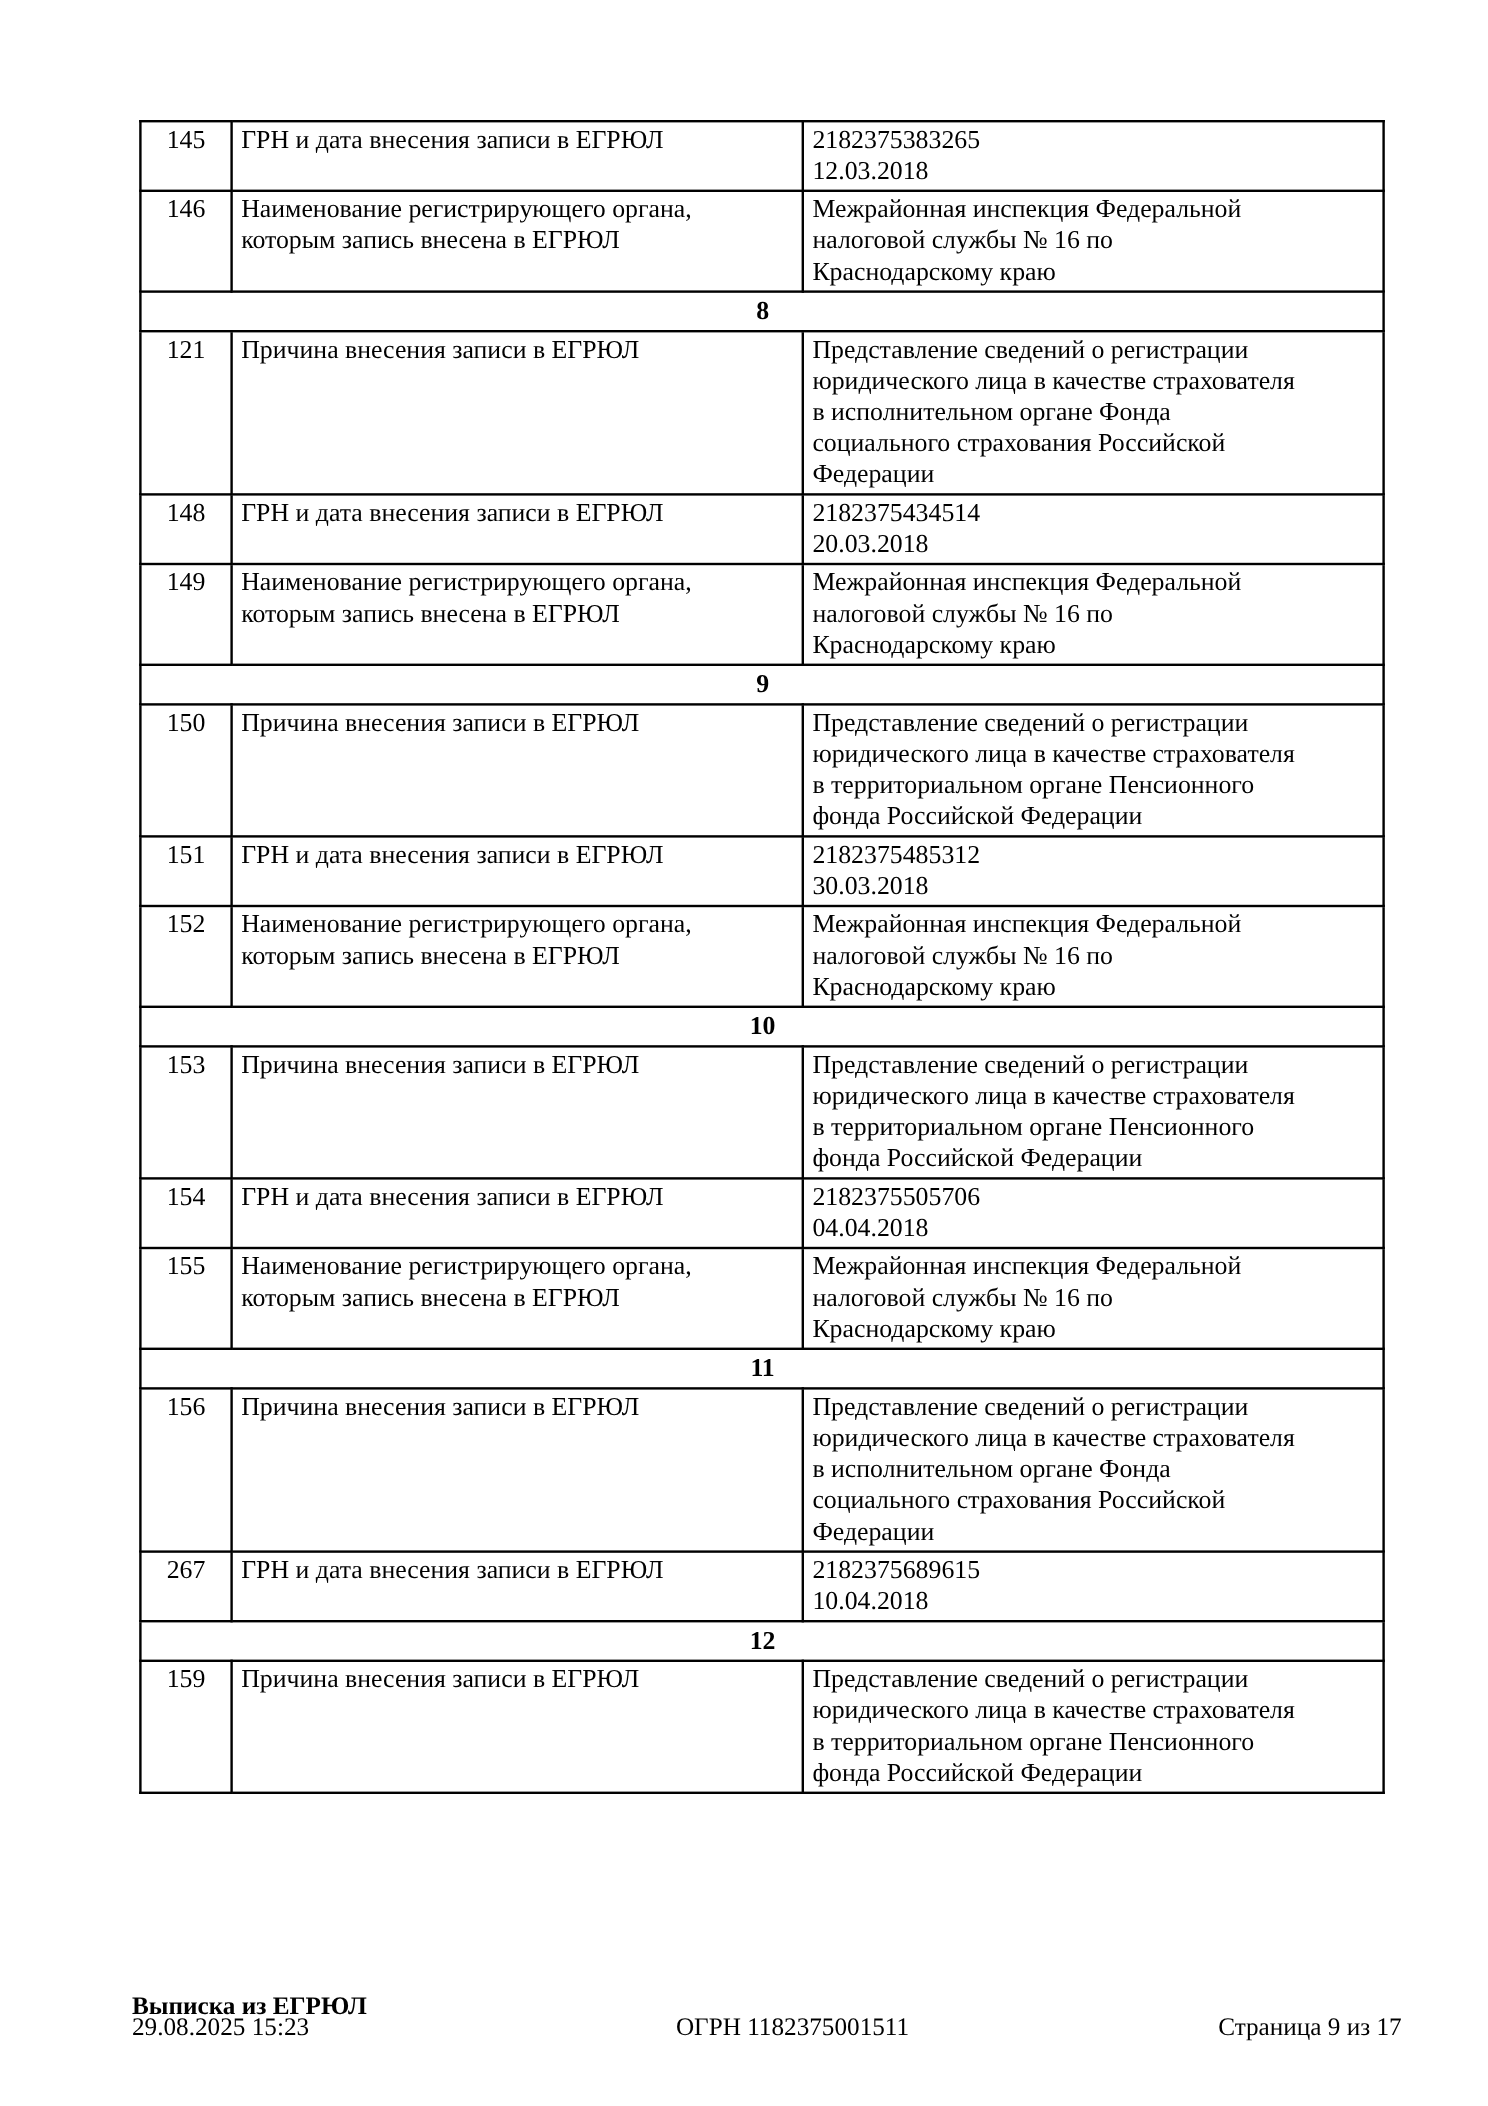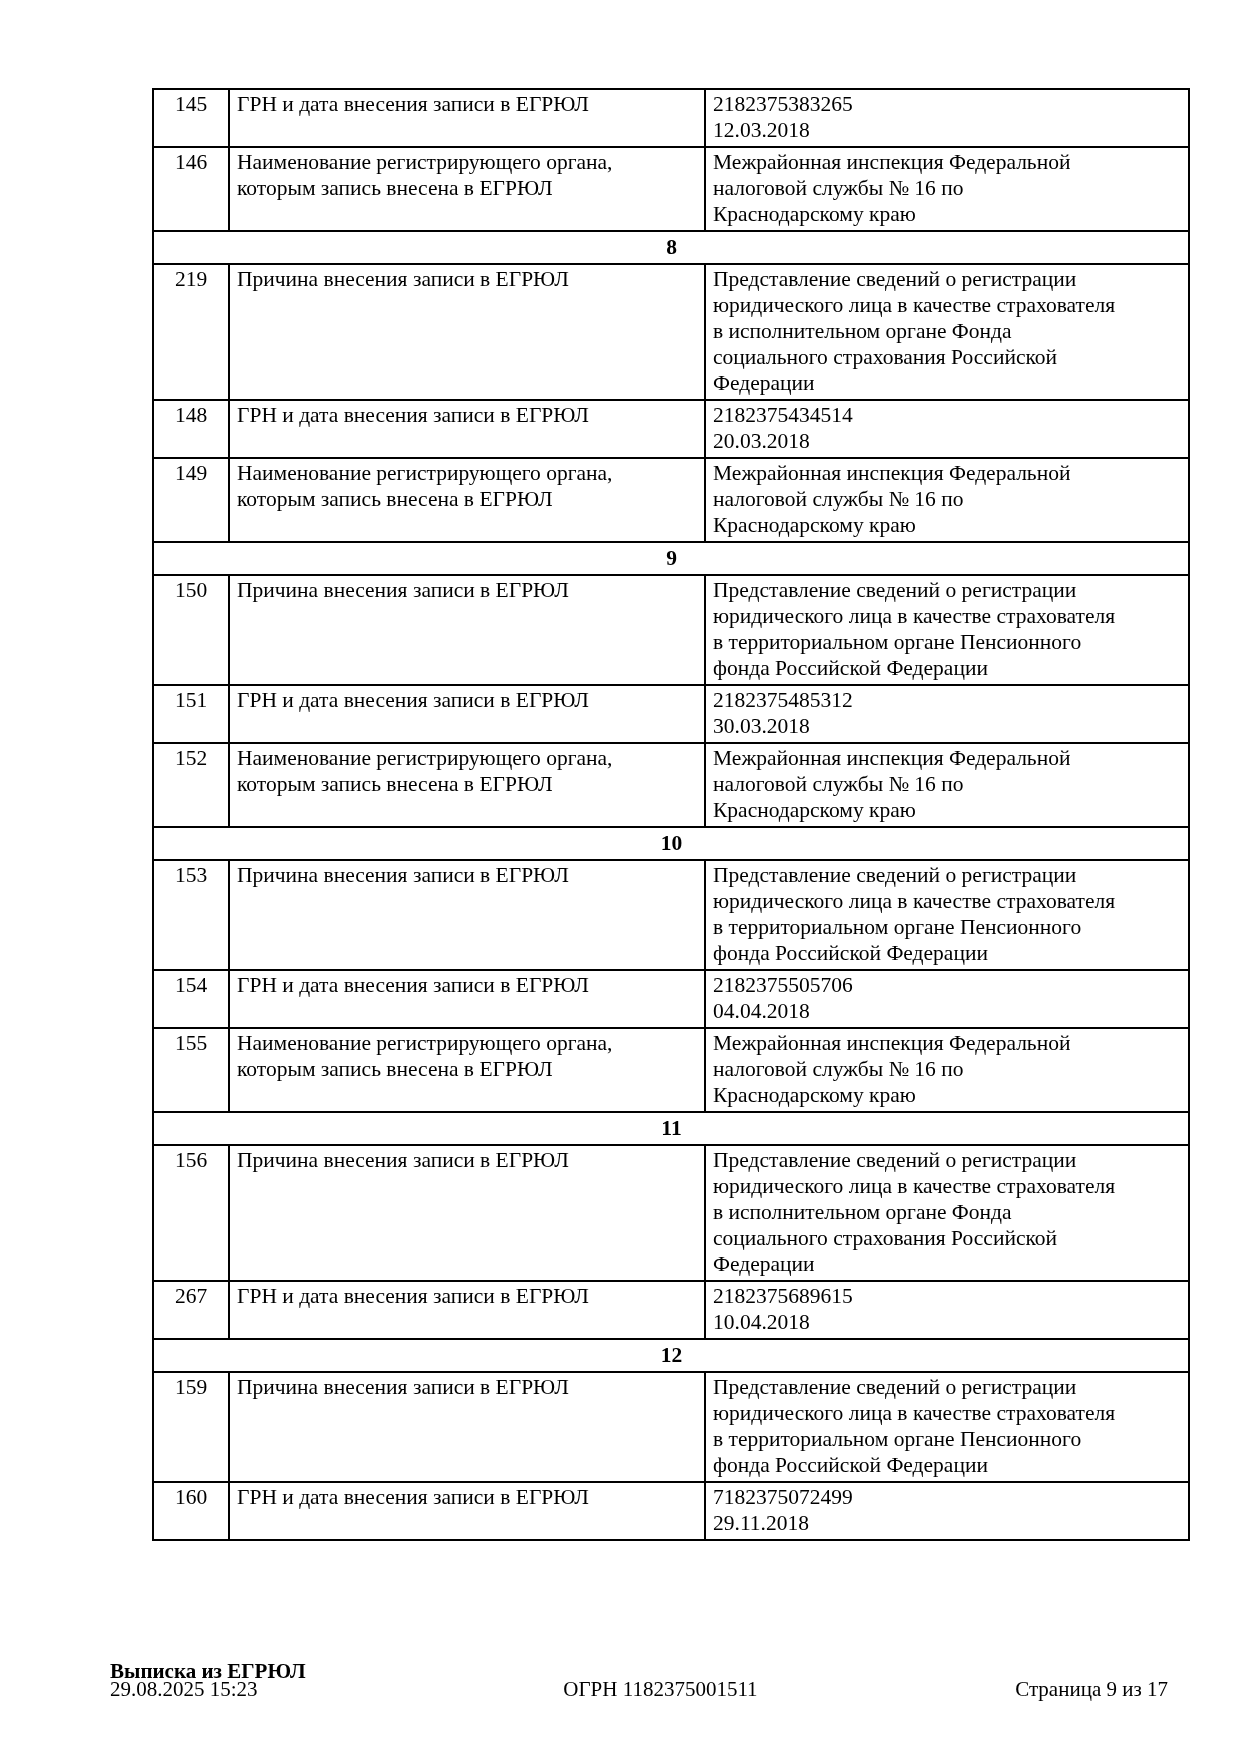--- a/index.html
+++ b/index.html
@@ -6,25 +6,24 @@
   body {
     width: 1240px; height: 1755px;
     background: #ffffff;
     color: #000000;
     font-family: "Liberation Serif", serif;
     position: relative;
     overflow: hidden;
   }
   table.doc-table {
     position: absolute;
-    left: 116px; top: 88px;
+    left: 116px; top: 100px;
     width: 1036px;
     border-collapse: collapse;
     table-layout: fixed;
-    margin-left: 36px;
   }
   .doc-table td {
     border: 2px solid #000000;
     vertical-align: top;
     font-size: 21.5px;
     line-height: 26px;
     padding: 1px 6px 3px 7px;
     white-space: pre-line;
     overflow: hidden;
   }
@@ -73,21 +72,21 @@
       <td>Наименование регистрирующего органа,
 которым запись внесена в ЕГРЮЛ</td>
       <td>Межрайонная инспекция Федеральной
 налоговой службы № 16 по
 Краснодарскому краю</td>
     </tr>
     <tr>
       <td class="cell-section" colspan="3">8</td>
     </tr>
     <tr>
-      <td class="cell-num">219</td>
+      <td class="cell-num">121</td>
       <td>Причина внесения записи в ЕГРЮЛ</td>
       <td>Представление сведений о регистрации
 юридического лица в качестве страхователя
 в исполнительном органе Фонда
 социального страхования Российской
 Федерации</td>
     </tr>
     <tr>
       <td class="cell-num">148</td>
       <td>ГРН и дата внесения записи в ЕГРЮЛ</td>
@@ -174,26 +173,20 @@
       <td class="cell-section" colspan="3">12</td>
     </tr>
     <tr>
       <td class="cell-num">159</td>
       <td>Причина внесения записи в ЕГРЮЛ</td>
       <td>Представление сведений о регистрации
 юридического лица в качестве страхователя
 в территориальном органе Пенсионного
 фонда Российской Федерации</td>
     </tr>
-    <tr>
-      <td class="cell-num">160</td>
-      <td>ГРН и дата внесения записи в ЕГРЮЛ</td>
-      <td>7182375072499
-29.11.2018</td>
-    </tr>
   </tbody>
 </table>
 
 <div class="footer">
   <div class="f-left">
     <div class="f-title">Выписка из ЕГРЮЛ</div>
     <div class="f-datetime">29.08.2025 15:23</div>
   </div>
   <div class="f-center">ОГРН 1182375001511</div>
   <div class="f-right">Страница 9 из 17</div>

